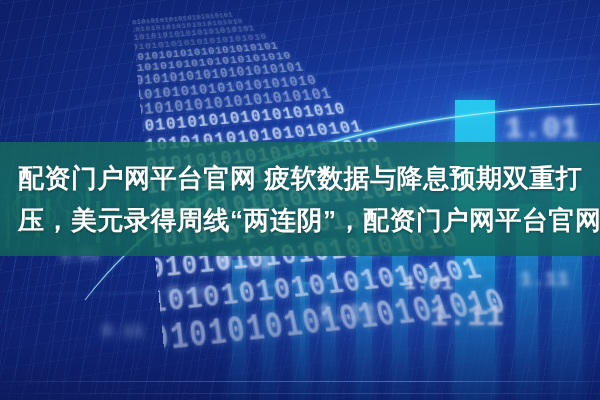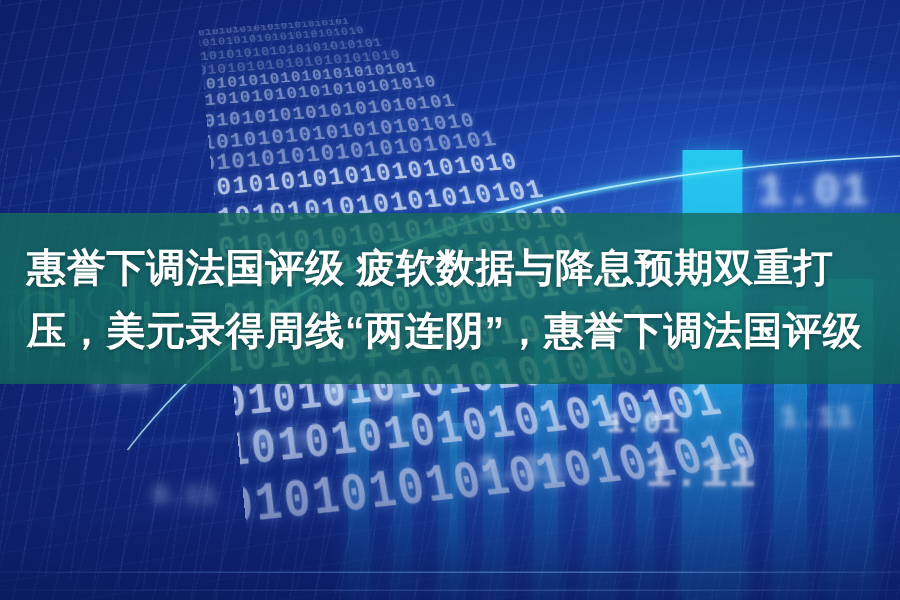--- a/index.html
+++ b/index.html
@@ -283,21 +283,21 @@
       <div class="candle" style="left: 256px; top: 58px; height: 33px; opacity: 0.35;"></div>
       <div class="wick" style="left: 257.5px; top: 49px; height: 51px; opacity: 0.35;"></div>
       <div class="circle-glyph" style="left: 12px; top: 54px; width: 30px; height: 30px;"></div>
       <div class="circle-glyph" style="left: 34px; top: 66px; width: 22px; height: 22px;"></div>
       <div class="circle-glyph" style="left: 58px; top: 48px; width: 26px; height: 26px;"></div>
     </div>
 
   <div class="teal-band"></div>
 
   <div class="headline">
-    <div class="hl-line">惠誉下调法国评级 疲软数据与降息预期双重打</div>
-    <div class="hl-line">压，美元录得周线“两连阴”，惠誉下调法国评级</div>
+    <div class="hl-line">配资门户网平台官网 疲软数据与降息预期双重打</div>
+    <div class="hl-line">压，美元录得周线“两连阴”，配资门户网平台官网</div>
   </div>
 
   <div class="bottom-sheen"></div>
   <div class="bottom-line" style="bottom:18px;"></div>
   <div class="bottom-line" style="bottom:6px; opacity:.5;"></div>
 
 </div>
 
 </body></html>

